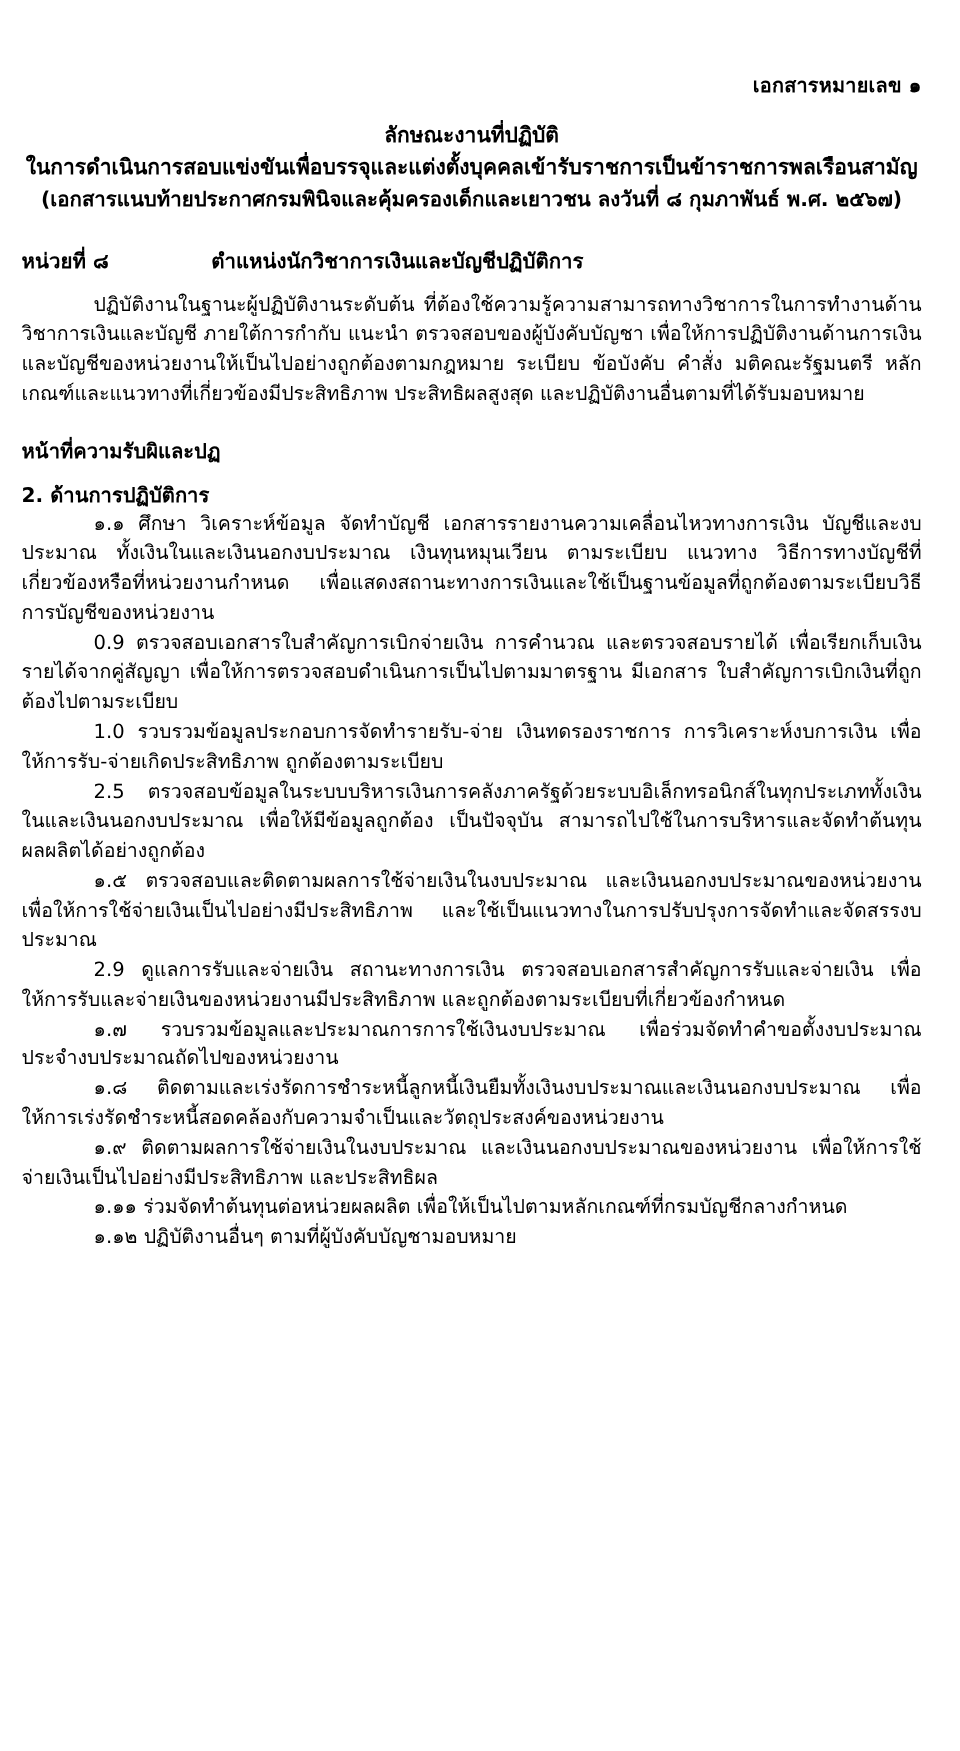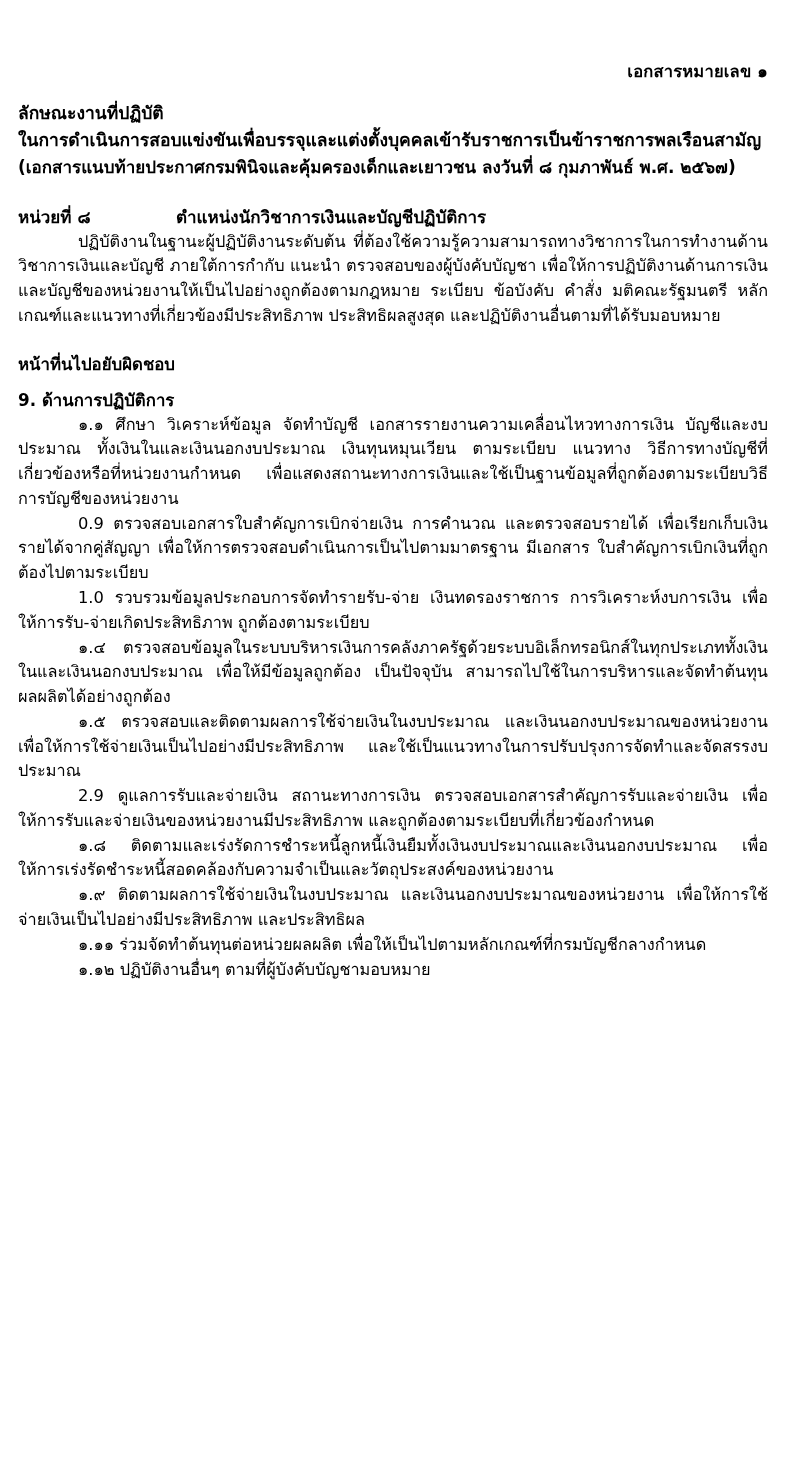--- a/index.html
+++ b/index.html
@@ -20,21 +20,21 @@
     padding: 58px 20px 20px 18px;
   }
   .doc-ref {
     text-align: right;
     font-size: 16.5px;
     font-weight: bold;
     letter-spacing: 0.2px;
     margin-bottom: 16px;
   }
   .title-block {
-    text-align: left;
+    text-align: center;
     font-weight: bold;
     line-height: 1.55;
   }
   .title-line-1 { font-size: 17.5px; }
   .title-line-2 { font-size: 17.5px; }
   .title-line-3 { font-size: 17px; }
 
   .unit-row {
     display: flex;
     align-items: flex-start;
@@ -49,21 +49,21 @@
     margin: 0;
     font-size: 16.3px;
     line-height: 1.52;
     text-align: justify;
     text-justify: inter-word;
   }
   p.indent {
     text-indent: 60px;
   }
   .para-block {
-    margin-top: 0;
+    margin-top: 12px;
   }
   .section-heading {
     margin-top: 22px;
     font-weight: bold;
     font-size: 16.8px;
   }
   .subsection-heading {
     margin-top: 10px;
     font-weight: bold;
     font-size: 16.8px;
@@ -87,30 +87,31 @@
 
   <div class="unit-row">
     <div class="unit-label">หน่วยที่ ๘</div>
     <div class="unit-position">ตำแหน่งนักวิชาการเงินและบัญชีปฏิบัติการ</div>
   </div>
 
   <div class="para-block">
     <p class="body-text indent">ปฏิบัติงานในฐานะผู้ปฏิบัติงานระดับต้น ที่ต้องใช้ความรู้ความสามารถทางวิชาการในการทำงานด้านวิชาการเงินและบัญชี ภายใต้การกำกับ แนะนำ ตรวจสอบของผู้บังคับบัญชา เพื่อให้การปฏิบัติงานด้านการเงินและบัญชีของหน่วยงานให้เป็นไปอย่างถูกต้องตามกฎหมาย ระเบียบ ข้อบังคับ คำสั่ง มติคณะรัฐมนตรี หลักเกณฑ์และแนวทางที่เกี่ยวข้องมีประสิทธิภาพ ประสิทธิผลสูงสุด และปฏิบัติงานอื่นตามที่ได้รับมอบหมาย</p>
   </div>
 
-  <div class="section-heading">หน้าที่นไปอยับผิดชอบ</div>
+  <div class="section-heading">หน้าที่ความรับผิและปฏ</div>
 
-  <div class="subsection-heading">9. ด้านการปฏิบัติการ</div>
+  <div class="subsection-heading">2. ด้านการปฏิบัติการ</div>
 
   <div>
     <p class="body-text indent item">๑.๑ ศึกษา วิเคราะห์ข้อมูล จัดทำบัญชี เอกสารรายงานความเคลื่อนไหวทางการเงิน บัญชีและงบประมาณ ทั้งเงินในและเงินนอกงบประมาณ เงินทุนหมุนเวียน ตามระเบียบ แนวทาง วิธีการทางบัญชีที่เกี่ยวข้องหรือที่หน่วยงานกำหนด เพื่อแสดงสถานะทางการเงินและใช้เป็นฐานข้อมูลที่ถูกต้องตามระเบียบวิธีการบัญชีของหน่วยงาน</p>
     <p class="body-text indent item">0.9 ตรวจสอบเอกสารใบสำคัญการเบิกจ่ายเงิน การคำนวณ และตรวจสอบรายได้ เพื่อเรียกเก็บเงินรายได้จากคู่สัญญา เพื่อให้การตรวจสอบดำเนินการเป็นไปตามมาตรฐาน มีเอกสาร ใบสำคัญการเบิกเงินที่ถูกต้องไปตามระเบียบ</p>
     <p class="body-text indent item">1.0 รวบรวมข้อมูลประกอบการจัดทำรายรับ-จ่าย เงินทดรองราชการ การวิเคราะห์งบการเงิน เพื่อให้การรับ-จ่ายเกิดประสิทธิภาพ ถูกต้องตามระเบียบ</p>
-    <p class="body-text indent item">๑.๔ ตรวจสอบข้อมูลในระบบบริหารเงินการคลังภาครัฐด้วยระบบอิเล็กทรอนิกส์ในทุกประเภททั้งเงินในและเงินนอกงบประมาณ เพื่อให้มีข้อมูลถูกต้อง เป็นปัจจุบัน สามารถไปใช้ในการบริหารและจัดทำต้นทุนผลผลิตได้อย่างถูกต้อง</p>
+    <p class="body-text indent item">2.5 ตรวจสอบข้อมูลในระบบบริหารเงินการคลังภาครัฐด้วยระบบอิเล็กทรอนิกส์ในทุกประเภททั้งเงินในและเงินนอกงบประมาณ เพื่อให้มีข้อมูลถูกต้อง เป็นปัจจุบัน สามารถไปใช้ในการบริหารและจัดทำต้นทุนผลผลิตได้อย่างถูกต้อง</p>
     <p class="body-text indent item">๑.๕ ตรวจสอบและติดตามผลการใช้จ่ายเงินในงบประมาณ และเงินนอกงบประมาณของหน่วยงาน เพื่อให้การใช้จ่ายเงินเป็นไปอย่างมีประสิทธิภาพ และใช้เป็นแนวทางในการปรับปรุงการจัดทำและจัดสรรงบประมาณ</p>
     <p class="body-text indent item">2.9 ดูแลการรับและจ่ายเงิน สถานะทางการเงิน ตรวจสอบเอกสารสำคัญการรับและจ่ายเงิน เพื่อให้การรับและจ่ายเงินของหน่วยงานมีประสิทธิภาพ และถูกต้องตามระเบียบที่เกี่ยวข้องกำหนด</p>
+    <p class="body-text indent item">๑.๗ รวบรวมข้อมูลและประมาณการการใช้เงินงบประมาณ เพื่อร่วมจัดทำคำขอตั้งงบประมาณประจำงบประมาณถัดไปของหน่วยงาน</p>
     <p class="body-text indent item">๑.๘ ติดตามและเร่งรัดการชำระหนี้ลูกหนี้เงินยืมทั้งเงินงบประมาณและเงินนอกงบประมาณ เพื่อให้การเร่งรัดชำระหนี้สอดคล้องกับความจำเป็นและวัตถุประสงค์ของหน่วยงาน</p>
     <p class="body-text indent item">๑.๙ ติดตามผลการใช้จ่ายเงินในงบประมาณ และเงินนอกงบประมาณของหน่วยงาน เพื่อให้การใช้จ่ายเงินเป็นไปอย่างมีประสิทธิภาพ และประสิทธิผล</p>
     <p class="body-text indent item">๑.๑๑ ร่วมจัดทำต้นทุนต่อหน่วยผลผลิต เพื่อให้เป็นไปตามหลักเกณฑ์ที่กรมบัญชีกลางกำหนด</p>
     <p class="body-text indent item">๑.๑๒ ปฏิบัติงานอื่นๆ ตามที่ผู้บังคับบัญชามอบหมาย</p>
   </div>
 
 </div>
 
 </body></html>

